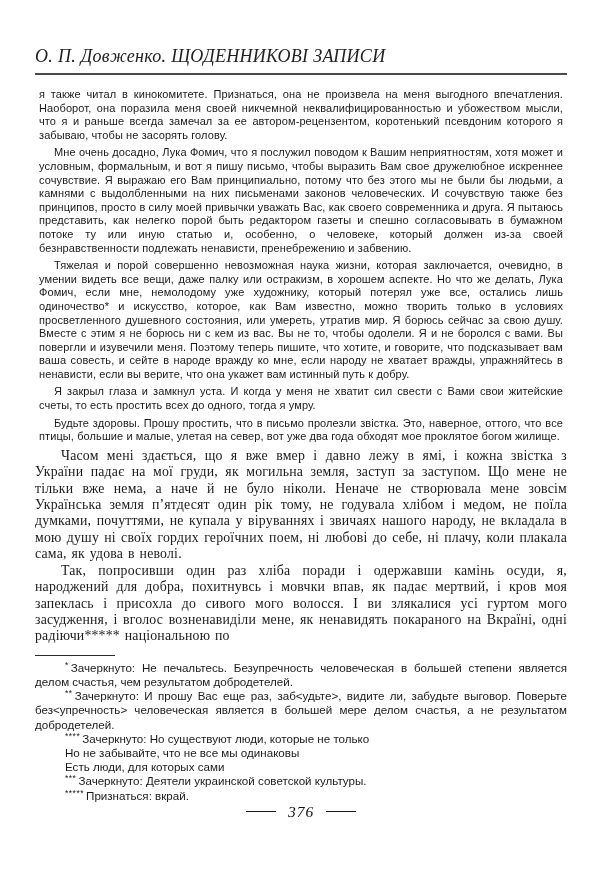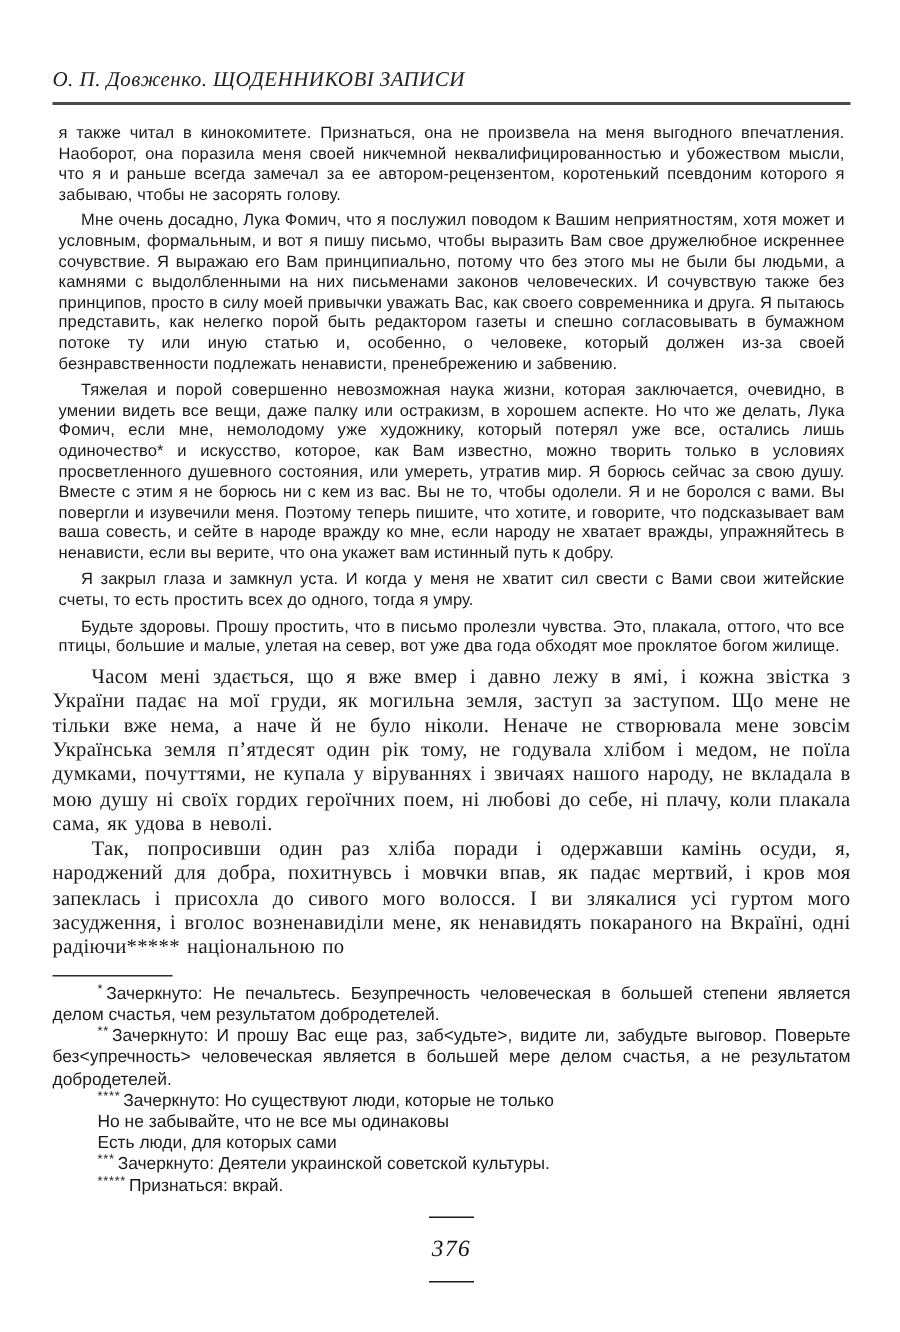--- a/index.html
+++ b/index.html
@@ -9,21 +9,21 @@
     margin: 0 auto;
     background: #ffffff;
     color: #1a1a1a;
     box-sizing: border-box;
     padding: 46px 33px 0 35px;
     overflow: hidden;
   }
   .running-header {
     font-family: "Liberation Serif", "DejaVu Serif", serif;
     font-style: italic;
-    font-size: 14px;
+    font-size: 18px;
     letter-spacing: 0.3px;
     color: #222;
     padding-bottom: 6px;
     border-bottom: 2px solid #4a4a4a;
   }
   .letter {
     margin-top: 13px;
     font-family: "Liberation Sans", "DejaVu Sans", sans-serif;
     font-size: 11px;
     line-height: 13.6px;
@@ -56,44 +56,43 @@
   .fn-first { text-indent: 30px; }
   .fn-cont { text-indent: 30px; }
   sup.fn-marker {
     font-size: 8.5px;
     line-height: 0;
     vertical-align: 4px;
     letter-spacing: 0.5px;
     margin-right: 2px;
   }
   .page-number-row {
-    margin-top: 13px;
+    margin-top: 0;
     display: flex;
     align-items: center;
     justify-content: center;
     gap: 12px;
     font-family: "Liberation Serif", "DejaVu Serif", serif;
-    flex-direction: column;
   }
   .pn-dash { width: 30px; height: 0; border-top: 1.6px solid #1a1a1a; }
   .pn-value { font-size: 15.5px; font-style: italic; letter-spacing: 1px; color: #111; }
 </style>
 </head>
 <body>
 
 <div class="page">
 
   <div class="running-header">О. П. Довженко. ЩОДЕННИКОВІ ЗАПИСИ</div>
 
   <div class="letter">
     <p class="no-indent">я также читал в кинокомитете. Признаться, она не произвела на меня выгодного впечатления. Наоборот, она поразила меня своей никчемной неквалифицированностью и убожеством мысли, что я и раньше всегда замечал за ее автором-рецензентом, коротенький псевдоним которого я забываю, чтобы не засорять голову.</p>
     <p>Мне очень досадно, Лука Фомич, что я послужил поводом к Вашим неприятностям, хотя может и условным, формальным, и вот я пишу письмо, чтобы выразить Вам свое дружелюбное искреннее сочувствие. Я выражаю его Вам принципиально, потому что без этого мы не были бы людьми, а камнями с выдолбленными на них письменами законов человеческих. И сочувствую также без принципов, просто в силу моей привычки уважать Вас, как своего современника и друга. Я пытаюсь представить, как нелегко порой быть редактором газеты и спешно согласовывать в бумажном потоке ту или иную статью и, особенно, о человеке, который должен из-за своей безнравственности подлежать ненависти, пренебрежению и забвению.</p>
     <p>Тяжелая и порой совершенно невозможная наука жизни, которая заключается, очевидно, в умении видеть все вещи, даже палку или остракизм, в хорошем аспекте. Но что же делать, Лука Фомич, если мне, немолодому уже художнику, который потерял уже все, остались лишь одиночество* и искусство, которое, как Вам известно, можно творить только в условиях просветленного душевного состояния, или умереть, утратив мир. Я борюсь сейчас за свою душу. Вместе с этим я не борюсь ни с кем из вас. Вы не то, чтобы одолели. Я и не боролся с вами. Вы повергли и изувечили меня. Поэтому теперь пишите, что хотите, и говорите, что подсказывает вам ваша совесть, и сейте в народе вражду ко мне, если народу не хватает вражды, упражняйтесь в ненависти, если вы верите, что она укажет вам истинный путь к добру.</p>
     <p>Я закрыл глаза и замкнул уста. И когда у меня не хватит сил свести с Вами свои житейские счеты, то есть простить всех до одного, тогда я умру.</p>
-    <p>Будьте здоровы. Прошу простить, что в письмо пролезли чувства. Это, плакала, оттого, что все птицы, большие и малые, улетая на север, вот уже два года обходят мое проклятое богом жилище.</p>
+    <p>Будьте здоровы. Прошу простить, что в письмо пролезли звістка. Это, наверное, оттого, что все птицы, большие и малые, улетая на север, вот уже два года обходят мое проклятое богом жилище.</p>
   </div>
 
   <div class="diary">
     <p>Часом мені здається, що я вже вмер і давно лежу в ямі, і кожна звістка з України падає на мої груди, як могильна земля, заступ за заступом. Що мене не тільки вже нема, а наче й не було ніколи. Неначе не створювала мене зовсім Українська земля п’ятдесят один рік тому, не годувала хлібом і медом, не поїла думками, почуттями, не купала у віруваннях і звичаях нашого народу, не вкладала в мою душу ні своїх гордих героїчних поем, ні любові до себе, ні плачу, коли плакала сама, як удова в неволі.</p>
     <p>Так, попросивши один раз хліба поради і одержавши камінь осуди, я, народжений для добра, похитнувсь і мовчки впав, як падає мертвий, і кров моя запеклась і присохла до сивого мого волосся. І ви злякалися усі гуртом мого засудження, і вголос возненавиділи мене, як ненавидять покараного на Вкраїні, одні радіючи***** національною по</p>
   </div>
 
   <div class="fn-rule"></div>
 
   <div class="footnotes">

